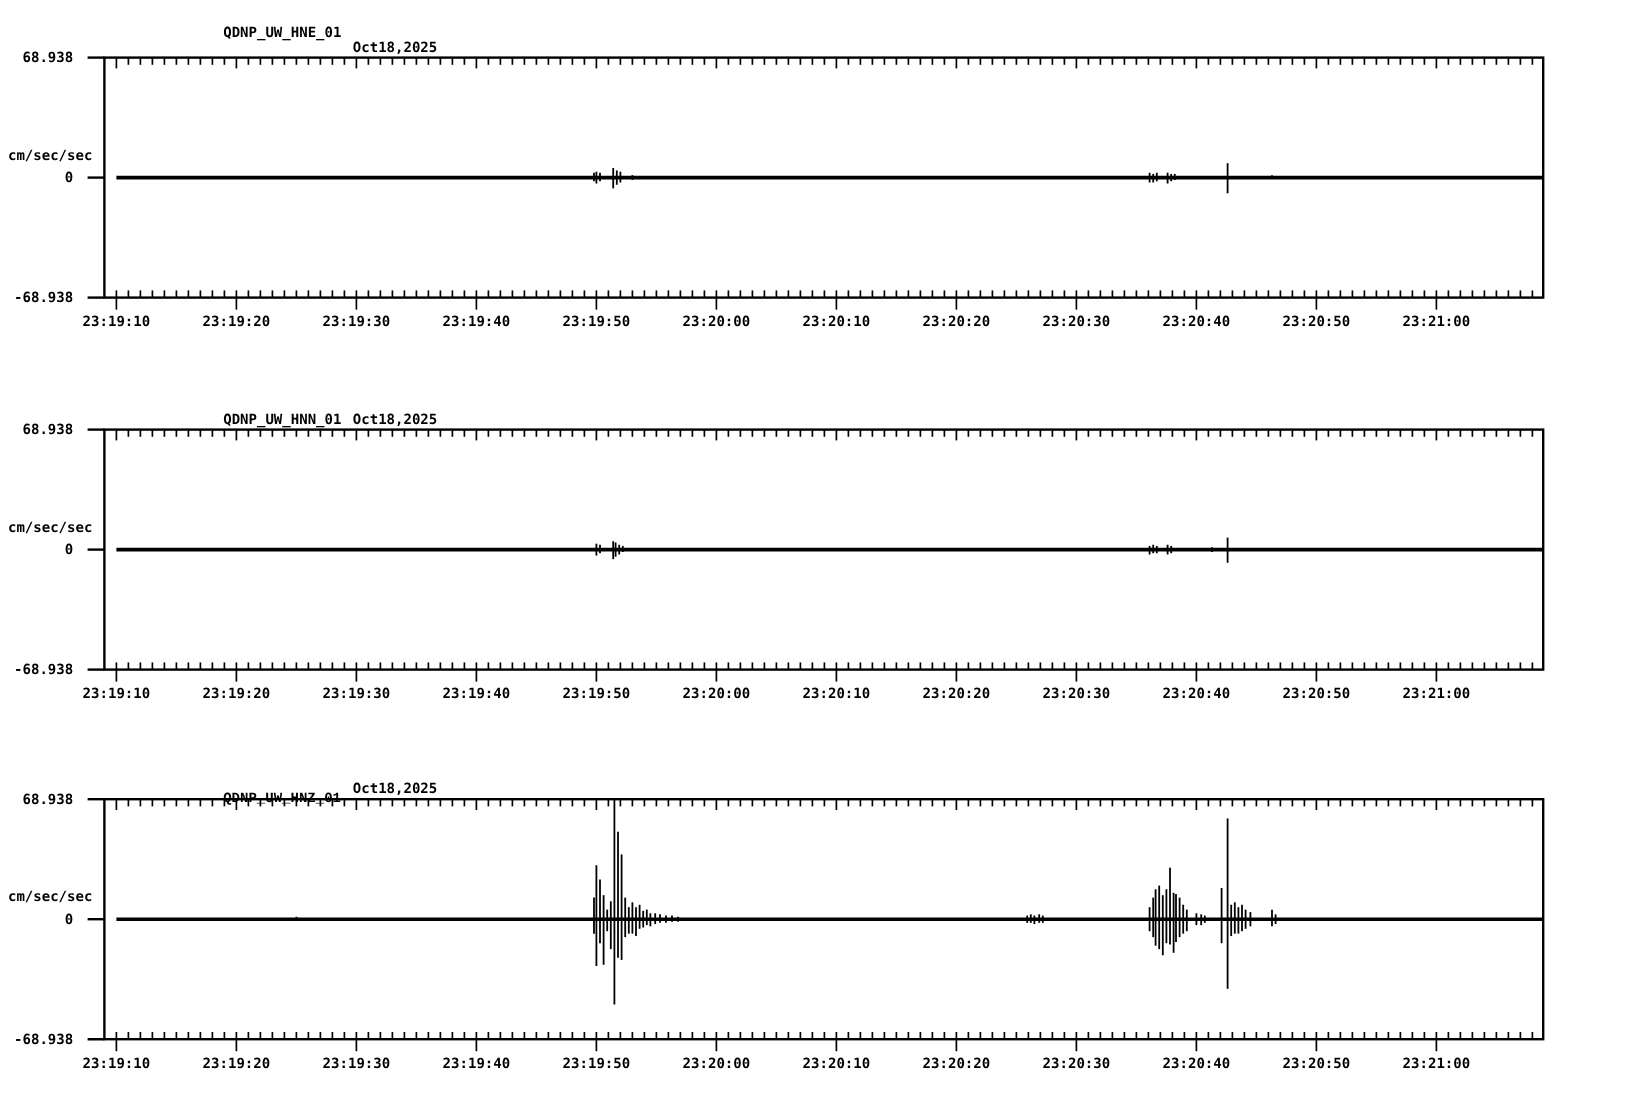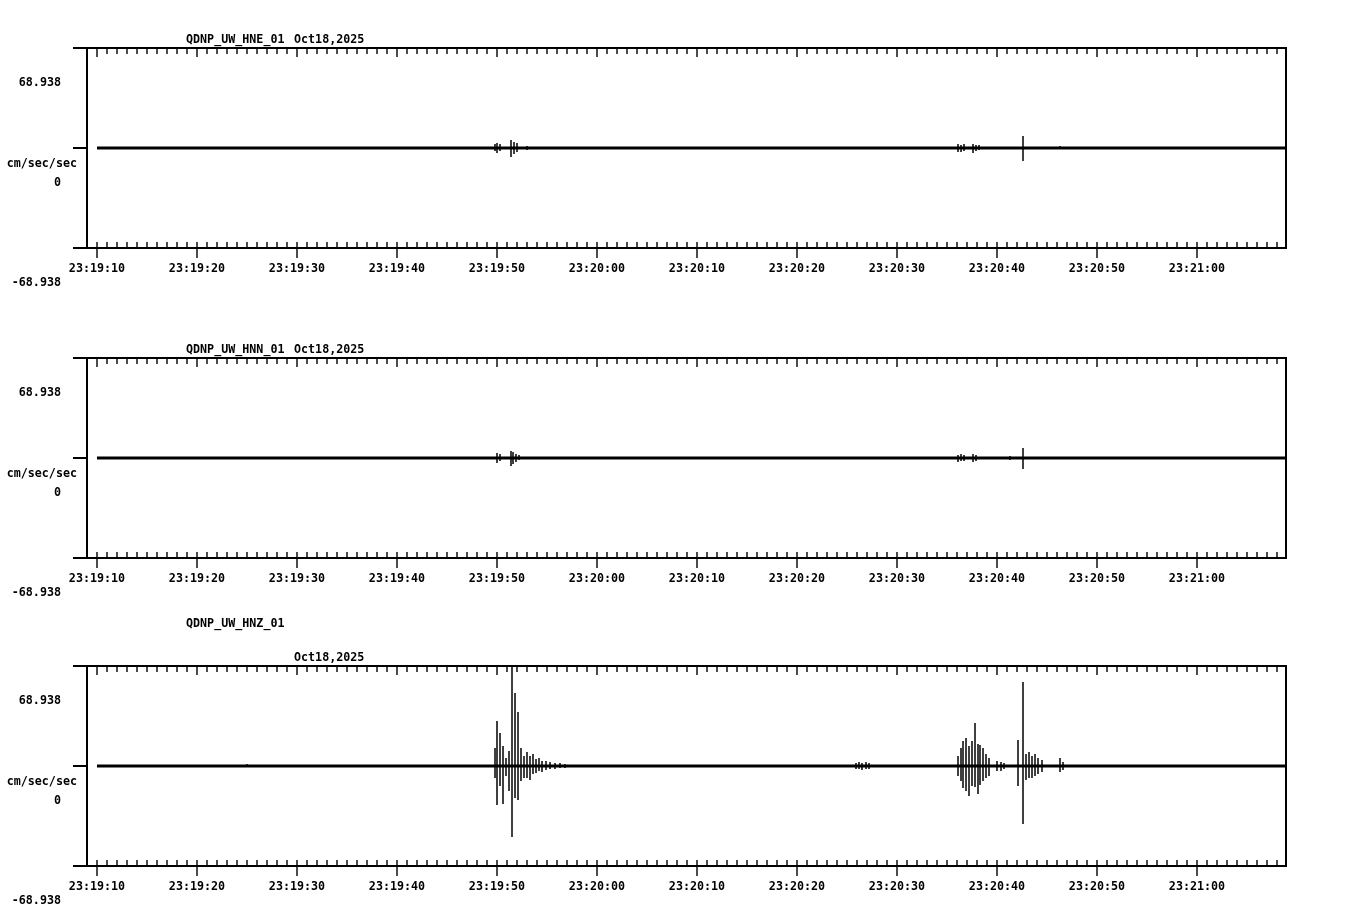--- a/index.html
+++ b/index.html
@@ -3,21 +3,21 @@
 <meta charset="utf-8">
 <style>
   html,body{margin:0;padding:0;background:#ffffff;}
   .page{position:relative;width:1358px;height:924px;background:#fff;overflow:hidden;
         font-family:"DejaVu Sans Mono","Liberation Mono",monospace;font-weight:bold;
         font-size:11.7px;color:#000;}
   #plot-svg{position:absolute;left:0;top:0;}
   .chart{position:absolute;left:0;top:0;width:1358px;height:0;}
   .title-station{position:absolute;left:186px;height:14px;line-height:14px;white-space:pre;}
   .title-date{position:absolute;left:294px;height:14px;line-height:14px;white-space:pre;}
-  .ylab{position:absolute;left:0;width:61px;height:14px;line-height:14px;text-align:right;white-space:pre;margin-top:34px;}
+  .ylab{position:absolute;left:0;width:61px;height:14px;line-height:14px;text-align:right;white-space:pre;}
   .yunit{width:77px;}
   .xlab{position:absolute;width:80px;height:14px;line-height:14px;text-align:center;white-space:pre;}
 </style>
 </head>
 <body>
 
 <div class="page">
 
   <svg id="plot-svg" width="1358" height="924">
       <rect x="87" y="48" width="1199" height="200" fill="none" stroke="#000000" stroke-width="2"></rect>
@@ -829,21 +829,21 @@
       <line x1="1029" y1="751.9293858249441" x2="1029" y2="778.0398038817489" stroke="#000000" stroke-width="1.5"></line>
       <line x1="1032" y1="755.9910064115583" x2="1032" y2="778.0398038817489" stroke="#000000" stroke-width="1.5"></line>
       <line x1="1035" y1="753.9601961182511" x2="1035" y2="776.0089935884417" stroke="#000000" stroke-width="1.5"></line>
       <line x1="1038" y1="758.0218167048653" x2="1038" y2="773.9781832951347" stroke="#000000" stroke-width="1.5"></line>
       <line x1="1042" y1="760.0526269981723" x2="1042" y2="771.9473730018277" stroke="#000000" stroke-width="1.5"></line>
       <line x1="1060" y1="758.0218167048653" x2="1060" y2="771.9473730018277" stroke="#000000" stroke-width="1.5"></line>
       <line x1="1063" y1="761.938379413386" x2="1063" y2="770.061620586614" stroke="#000000" stroke-width="1.5"></line>
     </svg>
 
   <div class="chart" id="chart-0">
-    <span class="title-station" style="top: 32px;">QDNP_UW_HNE_01</span>
+    <span class="title-station" style="top: 20px;">QDNP_UW_HNE_01</span>
     <span class="title-date" style="top: 32px;">Oct18,2025</span>
     <div class="ylab ymax" style="top: 41px;">68.938</div>
     <div class="ylab yunit" style="top: 122px;">cm/sec/sec</div>
     <div class="ylab yzero" style="top: 141px;">0</div>
     <div class="ylab ymin" style="top: 241px;">-68.938</div>
     <div class="xlabels">
         <div class="xlab" style="left: 57px; top: 261px;">23:19:10</div>
         <div class="xlab" style="left: 157px; top: 261px;">23:19:20</div>
         <div class="xlab" style="left: 257px; top: 261px;">23:19:30</div>
         <div class="xlab" style="left: 357px; top: 261px;">23:19:40</div>
@@ -875,21 +875,21 @@
         <div class="xlab" style="left: 657px; top: 571px;">23:20:10</div>
         <div class="xlab" style="left: 757px; top: 571px;">23:20:20</div>
         <div class="xlab" style="left: 857px; top: 571px;">23:20:30</div>
         <div class="xlab" style="left: 957px; top: 571px;">23:20:40</div>
         <div class="xlab" style="left: 1057px; top: 571px;">23:20:50</div>
         <div class="xlab" style="left: 1157px; top: 571px;">23:21:00</div>
       </div>
   </div>
 
   <div class="chart" id="chart-2">
-    <span class="title-station" style="top: 616px;">QDNP_UW_HNZ_01</span>
+    <span class="title-station" style="top: 658px; font-family: Liberation Mono, monospace;">QDNP_UW_HNZ_01</span>
     <span class="title-date" style="top: 650px;">Oct18,2025</span>
     <div class="ylab ymax" style="top: 659px;">68.938</div>
     <div class="ylab yunit" style="top: 740px;">cm/sec/sec</div>
     <div class="ylab yzero" style="top: 759px;">0</div>
     <div class="ylab ymin" style="top: 859px;">-68.938</div>
     <div class="xlabels">
         <div class="xlab" style="left: 57px; top: 879px;">23:19:10</div>
         <div class="xlab" style="left: 157px; top: 879px;">23:19:20</div>
         <div class="xlab" style="left: 257px; top: 879px;">23:19:30</div>
         <div class="xlab" style="left: 357px; top: 879px;">23:19:40</div>

